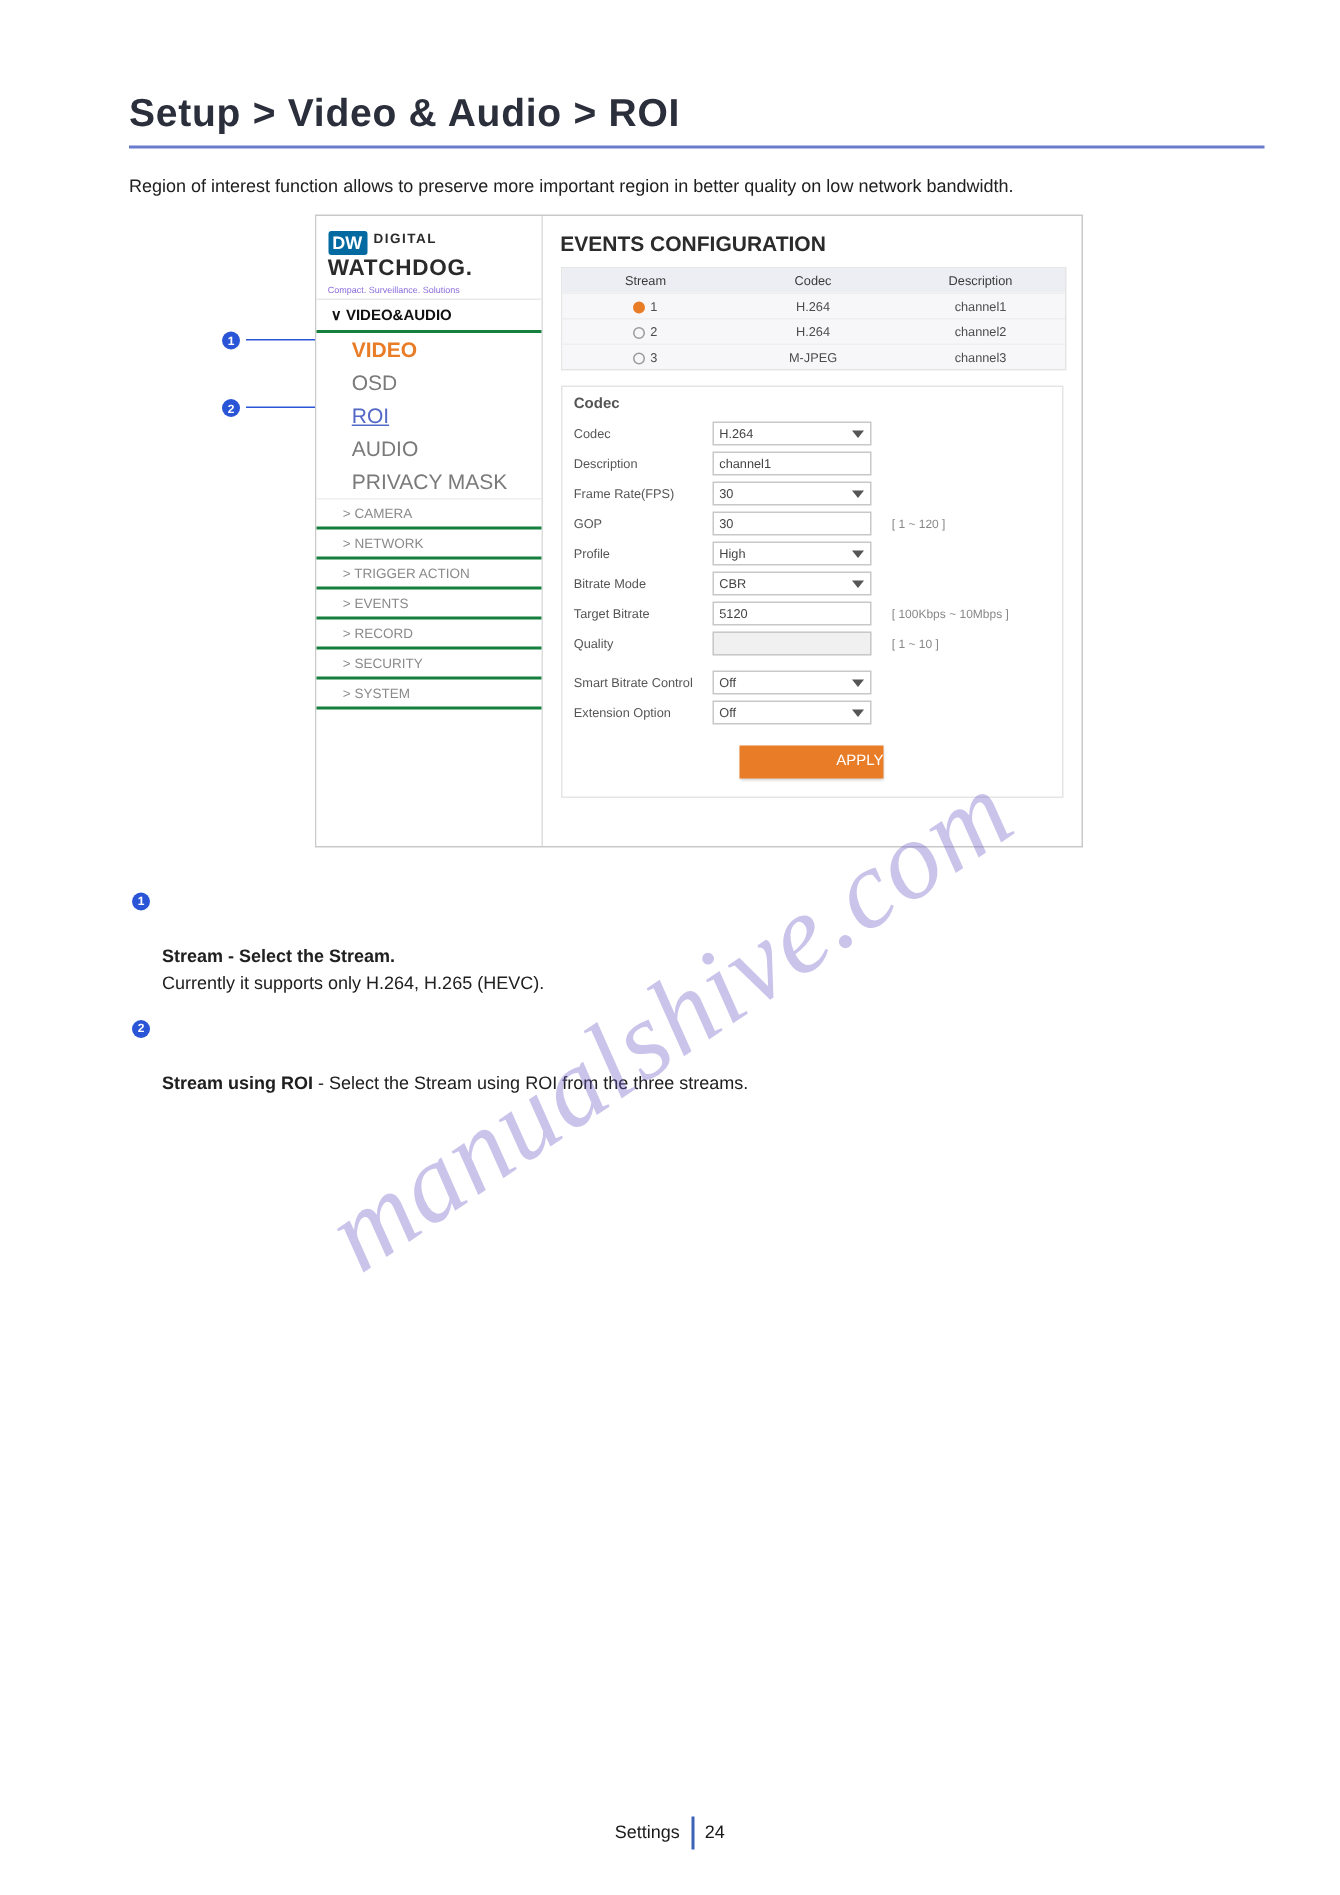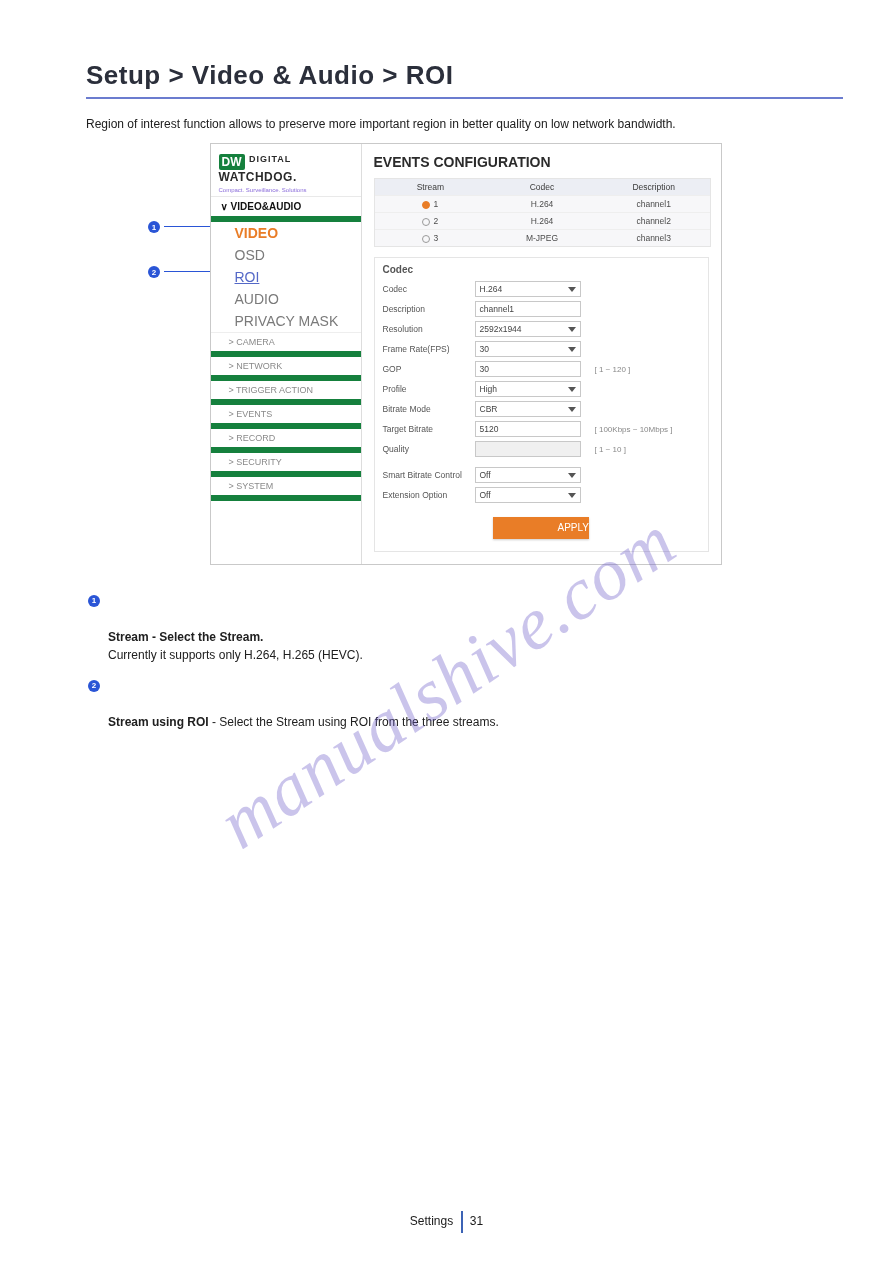--- a/index.html
+++ b/index.html
@@ -81,34 +81,34 @@
     width: 150px;
     border-right: 1px solid #ddd;
     background: #fff;
   }
   .shot-logo {
     padding: 10px 8px 2px 8px;
     border-bottom: 1px solid #e9e9e9;
   }
   .shot-logo .dw {
     display: inline-block;
-    background: #15803d;
+    background: #0369a1;
     color: #fff;
     font-weight: 900;
     font-size: 12px;
     padding: 1px 3px;
     border-radius: 2px;
     margin-right: 2px;
   }
   .shot-logo .digital { font-size: 9px; font-weight: 700; color: #2a2a2a; letter-spacing: 1px; display: inline-block; vertical-align: top; }
-  .shot-logo .watchdog { font-size: 12px; font-weight: 700; color: #2a2a2a; letter-spacing: 0.5px; }
+  .shot-logo .watchdog { font-size: 15px; font-weight: 700; color: #2a2a2a; letter-spacing: 0.5px; }
   .shot-logo .tag { font-size: 6px; color: #8a6cda; }
   .side-item {
     padding: 4px 10px 4px 18px;
-    border-bottom: 6px solid #15803d;
+    border-bottom: 2px solid #15803d;
     color: #7a7a7a;
     cursor: pointer;
   }
   .side-item.header {
     padding-left: 10px;
     font-weight: 700;
     color: #111;
     font-size: 10px;
   }
   .side-item.sub {
@@ -366,27 +366,20 @@
                 <span class="tri"></span>
               </div>
           </div>
           <div class="frow">
             <div class="flabel">Description</div>
             <div class="finput-text">
                 <span>channel1</span>
               </div>
           </div>
           <div class="frow">
-            <div class="flabel">Resolution</div>
-            <div class="finput">
-                <span>2592x1944</span>
-                <span class="tri"></span>
-              </div>
-          </div>
-          <div class="frow">
             <div class="flabel">Frame Rate(FPS)</div>
             <div class="finput">
                 <span>30</span>
                 <span class="tri"></span>
               </div>
           </div>
           <div class="frow">
             <div class="flabel">GOP</div>
             <div class="finput-text">
                 <span>30</span>
@@ -455,17 +448,17 @@
       <div class="bb-dot">2</div>
       <div class="bb-text">
         <b>Stream using ROI</b><span> - Select the Stream using ROI from the three streams.</span>
       </div>
     </div>
   </div>
 
   <div class="footer">
     <span>Settings</span>
     <span class="sep"></span>
-    <span>31</span>
+    <span>24</span>
   </div>
 
   <div class="watermark">manualshive.com</div>
 </div>
 
 </body></html>

